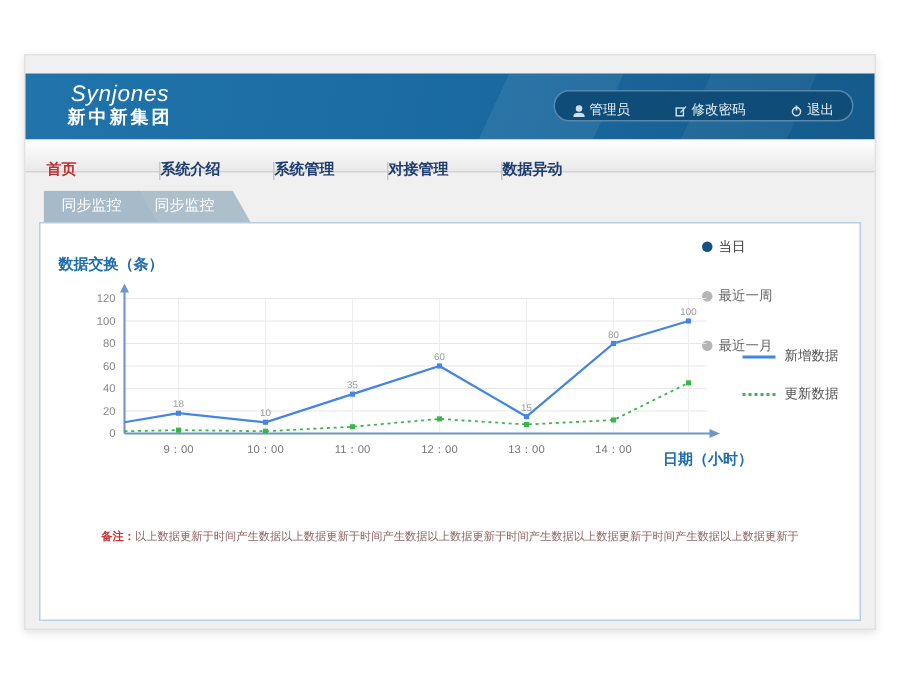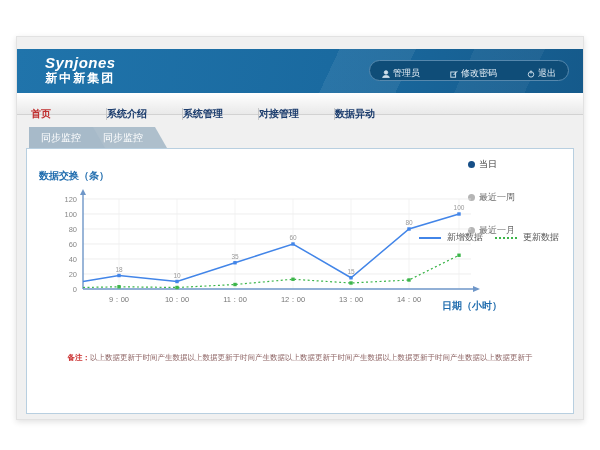--- a/index.html
+++ b/index.html
@@ -7,21 +7,21 @@
     font-family:"Liberation Sans","DejaVu Sans",sans-serif; }
   .window { position:absolute; left:16px; top:36px; width:568px; height:384px;
     background:#f0f0f0; border:1px solid #e2e2e2; box-shadow:0 2px 6px rgba(0,0,0,.12); }
 
   
   .hdr { position:absolute; left:0; top:12px; width:100%; height:44px;
     background:linear-gradient(100deg,#2074ab 0%,#1a6aa0 55%,#155a8b 100%); overflow:hidden; }
   .hdr::after { content:""; position:absolute; inset:0;
     background:linear-gradient(115deg,transparent 55%,rgba(255,255,255,.07) 55%,rgba(255,255,255,.07) 68%,transparent 68%,transparent 78%,rgba(255,255,255,.05) 78%,rgba(255,255,255,.05) 90%,transparent 90%); }
   .logo { position:absolute; left:28px; top:5px; color:#fff; text-align:center; z-index:2; }
-  .logo .l1 { font-size:15px; font-weight:bold; font-style:italic; letter-spacing:.5px; line-height:17px; }
+  .logo .l1 { font-size:15px; font-weight:normal; font-style:italic; letter-spacing:.5px; line-height:17px; }
   .logo .l2 { font-size:12px; font-weight:bold; letter-spacing:2px; line-height:15px; }
   .apptitle { position:absolute; left:106px; top:16px; color:#fff; font-size:13px;
     font-weight:bold; letter-spacing:2px; z-index:2; }
   .userpill { position:absolute; right:14px; top:11px; height:21px; z-index:2;
     background:#0f4d78; border:1px solid #5688ad; border-radius:11px;
     display:flex; align-items:flex-end; padding:0 12px; gap:30px; }
   .useritem { display:flex; align-items:center; gap:3px; color:#e8f1f8; font-size:9px; cursor:pointer; }
   .useritem svg { width:8px; height:8px; fill:#cfe0ec; stroke:#cfe0ec; }
 
   
@@ -51,21 +51,21 @@
   .radios { position:absolute; top:9px; right:58px; display:flex; gap:20px;flex-direction:column; }
   .radio { display:flex; align-items:center; gap:4px; font-size:9px; color:#666; cursor:pointer; }
   .radio .dot { width:7px; height:7px; border-radius:50%; background:#b5b5b5; }
   .radio.sel .dot { background:#174f87; }
   .radio.sel { color:#333; }
 
   .ylabel { position:absolute; left:12px; top:20px; color:#1f6cae; font-size:10px; font-weight:bold; }
   .xlabel { position:absolute; left:415px; top:150px; color:#1f6cae; font-size:10px; font-weight:bold; }
   #chart { position:absolute; left:6px; top:40px; }
 
-  .legend { position:absolute; right:14px; top:82px; display:flex; flex-direction:row; gap:12px; }
+  .legend { position:absolute; right:14px; top:82px; display:flex; flex-direction:column; gap:12px; }
   .legitem { display:flex; align-items:center; gap:6px; font-size:9px; color:#555; cursor:pointer; }
   .legline { width:22px; border-top:2px solid #4285e8; }
   .legline.dotted { border-top:2px dotted #3cb54a; }
 
   .note { position:absolute; left:0; top:204px; width:100%; text-align:center;
     font-size:7.5px; color:#8d6363; white-space:nowrap; }
   .note b { color:#cc3333; font-weight:bold; }
 </style>
 </head>
 <body>

